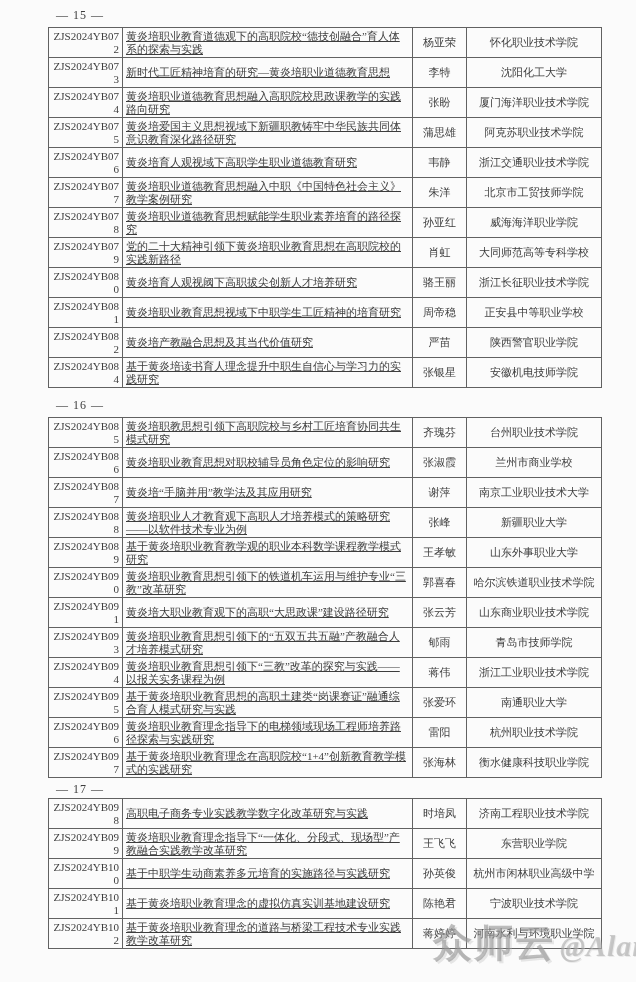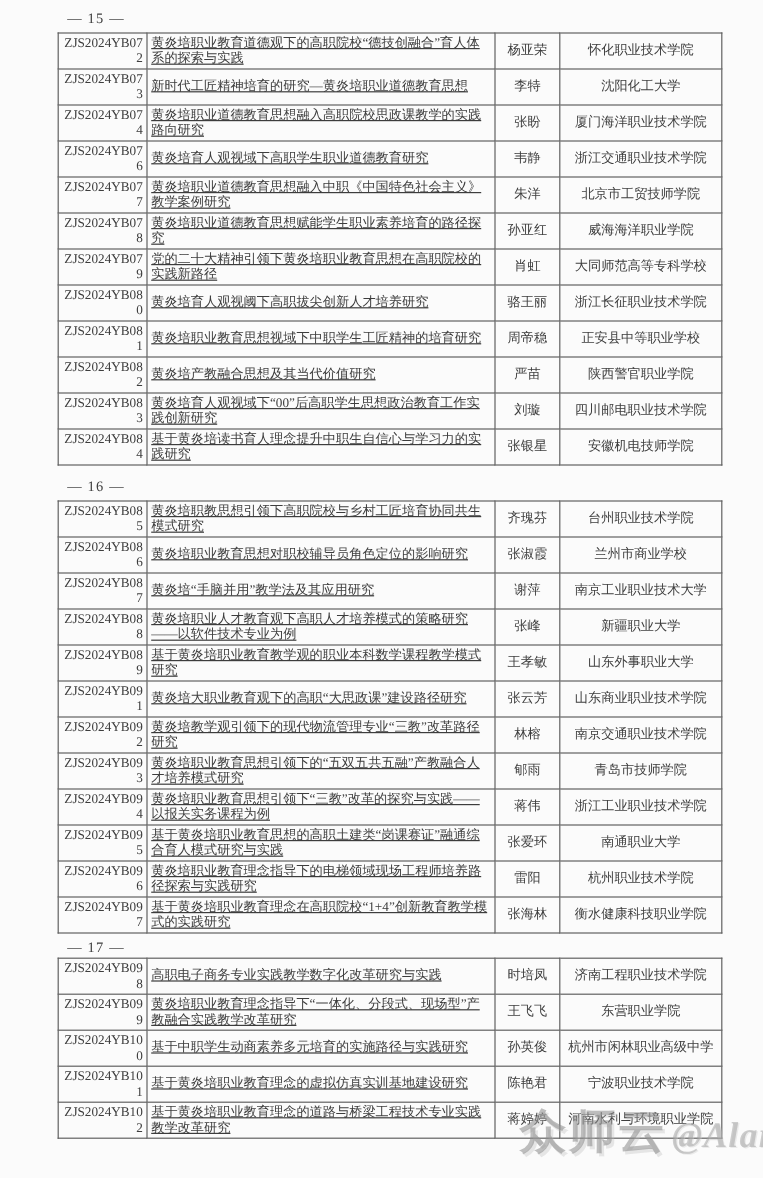--- a/index.html
+++ b/index.html
@@ -117,20 +117,26 @@
     <td class="c-name">李特</td>
     <td class="c-org">沈阳化工大学</td>
   </tr>
           <tr>
     <td class="c-id">ZJS2024YB074</td>
     <td class="c-title">黄炎培职业道德教育思想融入高职院校思政课教学的实践路向研究</td>
     <td class="c-name">张盼</td>
     <td class="c-org">厦门海洋职业技术学院</td>
   </tr>
           <tr>
+    <td class="c-id">ZJS2024YB075</td>
+    <td class="c-title">黄炎培爱国主义思想视域下新疆职教铸牢中华民族共同体意识教育深化路径研究</td>
+    <td class="c-name">蒲思雄</td>
+    <td class="c-org">阿克苏职业技术学院</td>
+  </tr>
+          <tr>
     <td class="c-id">ZJS2024YB076</td>
     <td class="c-title">黄炎培育人观视域下高职学生职业道德教育研究</td>
     <td class="c-name">韦静</td>
     <td class="c-org">浙江交通职业技术学院</td>
   </tr>
           <tr>
     <td class="c-id">ZJS2024YB077</td>
     <td class="c-title">黄炎培职业道德教育思想融入中职《中国特色社会主义》教学案例研究</td>
     <td class="c-name">朱洋</td>
     <td class="c-org">北京市工贸技师学院</td>
@@ -159,26 +165,20 @@
     <td class="c-name">周帝稳</td>
     <td class="c-org">正安县中等职业学校</td>
   </tr>
           <tr>
     <td class="c-id">ZJS2024YB082</td>
     <td class="c-title">黄炎培产教融合思想及其当代价值研究</td>
     <td class="c-name">严苗</td>
     <td class="c-org">陕西警官职业学院</td>
   </tr>
           <tr>
-    <td class="c-id">ZJS2024YB083</td>
-    <td class="c-title">黄炎培育人观视域下“00”后高职学生思想政治教育工作实践创新研究</td>
-    <td class="c-name">刘璇</td>
-    <td class="c-org">四川邮电职业技术学院</td>
-  </tr>
-          <tr>
     <td class="c-id">ZJS2024YB084</td>
     <td class="c-title">基于黄炎培读书育人理念提升中职生自信心与学习力的实践研究</td>
     <td class="c-name">张银星</td>
     <td class="c-org">安徽机电技师学院</td>
   </tr>
         </tbody>
     </table>
   </div>
 
   <div class="section s2">
@@ -209,32 +209,32 @@
     <td class="c-name">张峰</td>
     <td class="c-org">新疆职业大学</td>
   </tr>
           <tr>
     <td class="c-id">ZJS2024YB089</td>
     <td class="c-title">基于黄炎培职业教育教学观的职业本科数学课程教学模式研究</td>
     <td class="c-name">王孝敏</td>
     <td class="c-org">山东外事职业大学</td>
   </tr>
           <tr>
+    <td class="c-id">ZJS2024YB090</td>
+    <td class="c-title">黄炎培职业教育思想引领下的铁道机车运用与维护专业“三教”改革研究</td>
+    <td class="c-name">郭喜春</td>
+    <td class="c-org">哈尔滨铁道职业技术学院</td>
+  </tr>
+          <tr>
     <td class="c-id">ZJS2024YB091</td>
     <td class="c-title">黄炎培大职业教育观下的高职“大思政课”建设路径研究</td>
     <td class="c-name">张云芳</td>
     <td class="c-org">山东商业职业技术学院</td>
   </tr>
           <tr>
-    <td class="c-id">ZJS2024YB092</td>
-    <td class="c-title">黄炎培教学观引领下的现代物流管理专业“三教”改革路径研究</td>
-    <td class="c-name">林榕</td>
-    <td class="c-org">南京交通职业技术学院</td>
-  </tr>
-          <tr>
     <td class="c-id">ZJS2024YB093</td>
     <td class="c-title">黄炎培职业教育思想引领下的“五双五共五融”产教融合人才培养模式研究</td>
     <td class="c-name">郇雨</td>
     <td class="c-org">青岛市技师学院</td>
   </tr>
           <tr>
     <td class="c-id">ZJS2024YB094</td>
     <td class="c-title">黄炎培职业教育思想引领下“三教”改革的探究与实践——以报关实务课程为例</td>
     <td class="c-name">蒋伟</td>
     <td class="c-org">浙江工业职业技术学院</td>

